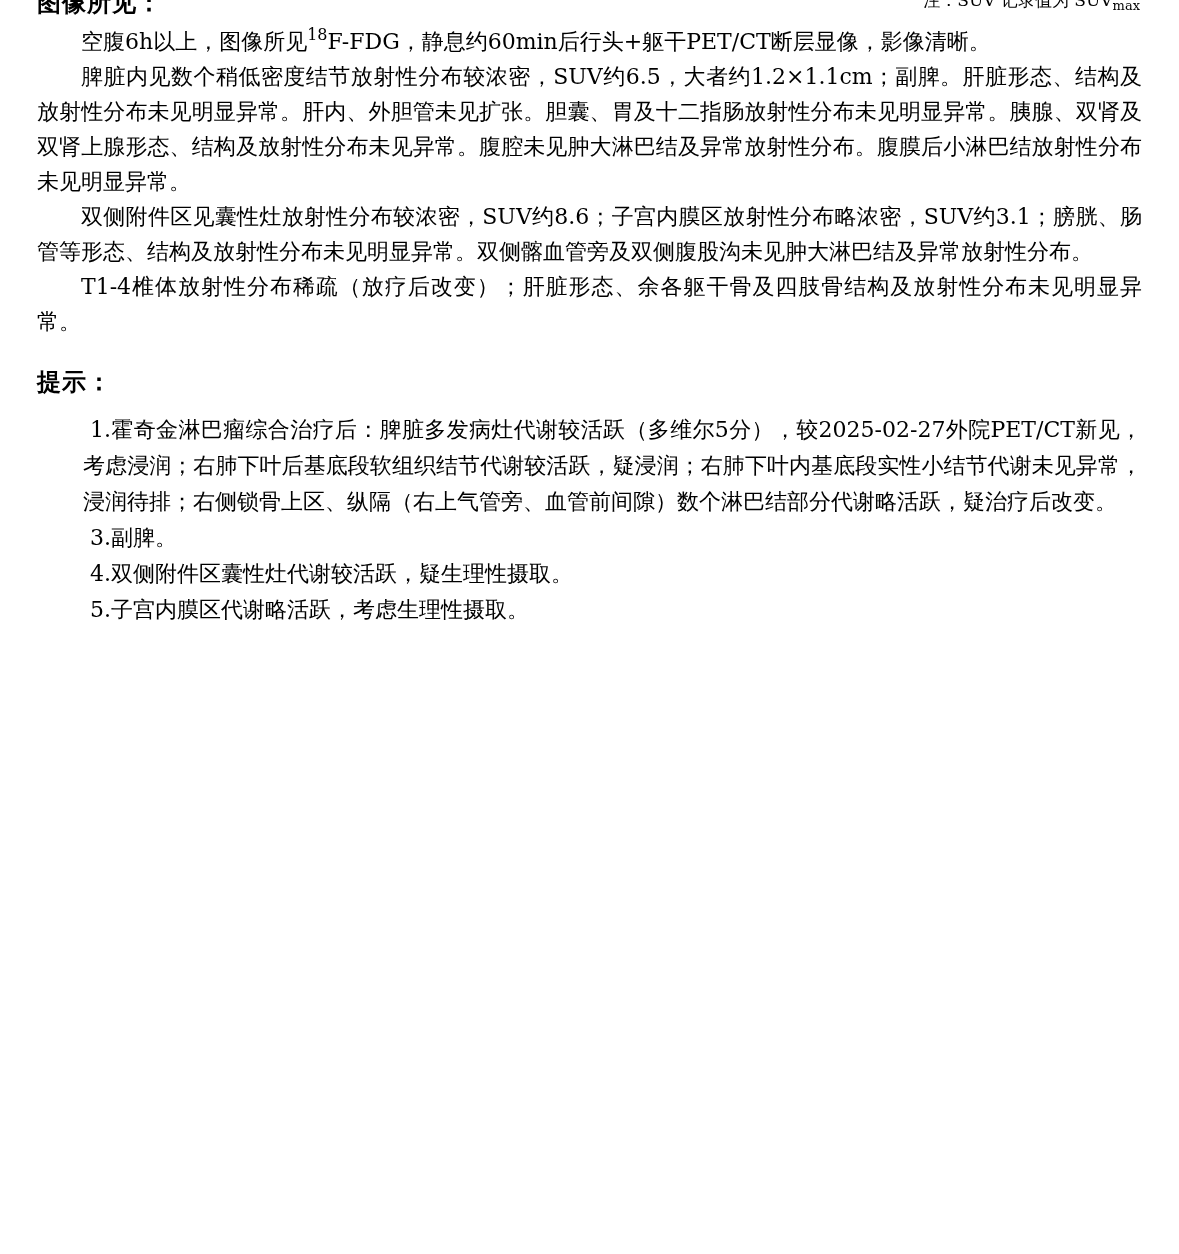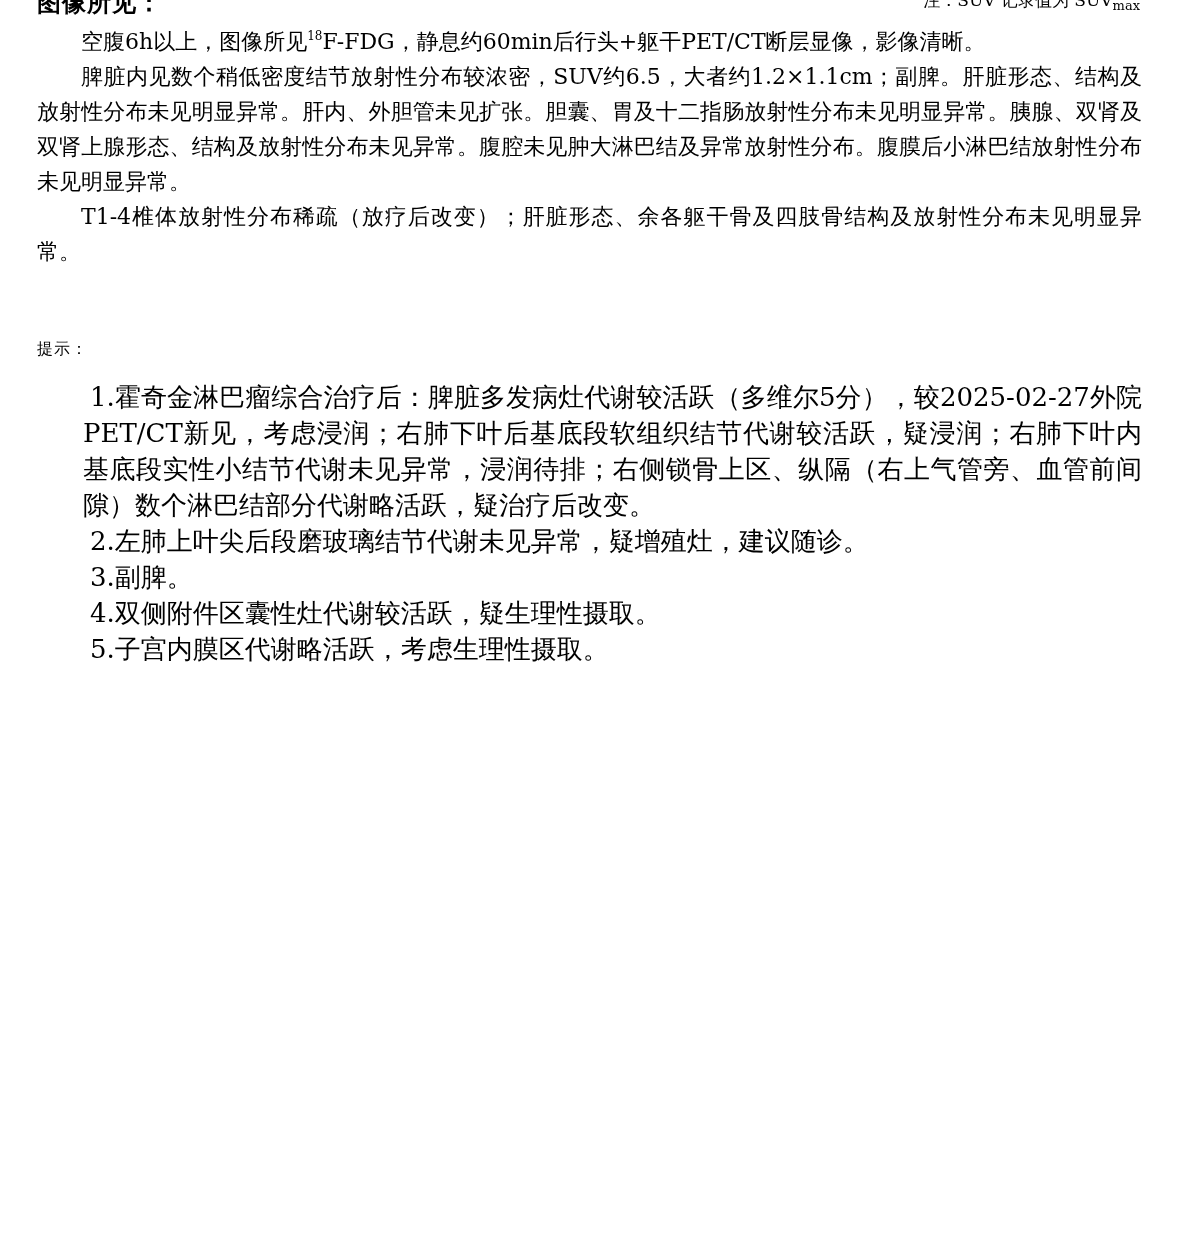--- a/index.html
+++ b/index.html
@@ -50,37 +50,37 @@
   }
   p.report-para {
     margin: 0;
     font-size: 22px;
     line-height: 35px;
     text-align: justify;
     text-indent: 2em;
     word-break: break-all;
   }
   p.report-para sup {
-    font-size: 12px;
+    font-size: 16px;
     vertical-align: 9px;
     line-height: 0;
   }
   .impression-heading {
-    margin-top: 62px;
-    font-size: 16px;
-    font-weight: normal;
+    margin-top: 25px;
+    font-size: 24px;
+    font-weight: bold;
     line-height: 35px;
     letter-spacing: 1px;
   }
   .impression-list {
     margin-top: 13px;
   }
   p.impression-item {
     margin: 0;
-    font-size: 26px;
+    font-size: 22px;
     line-height: 36px;
     text-align: justify;
     word-break: break-all;
     padding-left: 46px;  
     text-indent: 7px;    
   }
 </style>
 </head>
 <body>
 
@@ -88,26 +88,26 @@
 
   <div class="header-row">
     <div class="section-heading">图像所见：</div>
     <div class="suv-note"><span>注：SUV 记录值为 SUV</span><sub>max</sub></div>
   </div>
 
   <div class="findings-body">
     <p class="report-para"><span>空腹6h以上，图像所见</span><sup>18</sup><span>F-FDG，静息约60min后行头+躯干PET/CT断层显像，影像清晰。</span></p>
 
     <p class="report-para">脾脏内见数个稍低密度结节放射性分布较浓密，SUV约6.5，大者约1.2×1.1cm；副脾。肝脏形态、结构及放射性分布未见明显异常。肝内、外胆管未见扩张。胆囊、胃及十二指肠放射性分布未见明显异常。胰腺、双肾及双肾上腺形态、结构及放射性分布未见异常。腹腔未见肿大淋巴结及异常放射性分布。腹膜后小淋巴结放射性分布未见明显异常。</p>
+    <p class="report-para">双侧附件区见囊性灶放射性分布较浓密，SUV约8.6；子宫内膜区放射性分布略浓密，SUV约3.1；膀胱、肠管等形态、结构及放射性分布未见明显异常。双侧髂血管旁及双侧腹股沟未见肿大淋巴结及异常放射性分布。</p>
     <p class="report-para">T1-4椎体放射性分布稀疏（放疗后改变）；肝脏形态、余各躯干骨及四肢骨结构及放射性分布未见明显异常。</p>
   </div>
 
   <div class="impression-heading">提示：</div>
 
   <div class="impression-list">
     <p class="impression-item">1.霍奇金淋巴瘤综合治疗后：脾脏多发病灶代谢较活跃（多维尔5分），较2025-02-27外院PET/CT新见，考虑浸润；右肺下叶后基底段软组织结节代谢较活跃，疑浸润；右肺下叶内基底段实性小结节代谢未见异常，浸润待排；右侧锁骨上区、纵隔（右上气管旁、血管前间隙）数个淋巴结部分代谢略活跃，疑治疗后改变。</p>
-    <p class="impression-item">2.左肺上叶尖后段磨玻璃结节代谢未见异常，疑增殖灶，建议随诊。</p>
     <p class="impression-item">3.副脾。</p>
     <p class="impression-item">4.双侧附件区囊性灶代谢较活跃，疑生理性摄取。</p>
     <p class="impression-item">5.子宫内膜区代谢略活跃，考虑生理性摄取。</p>
   </div>
 
 </div>
 
 </body></html>

